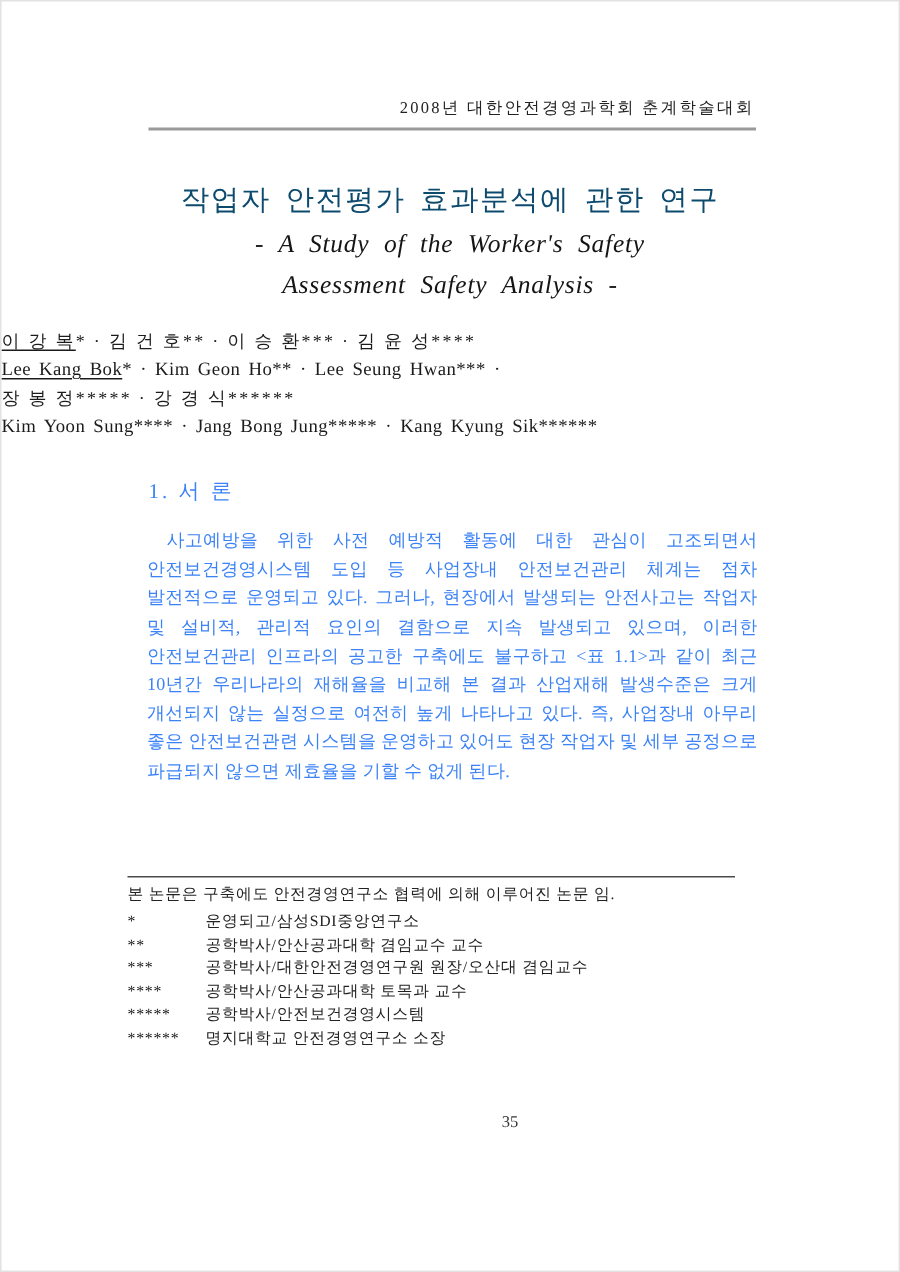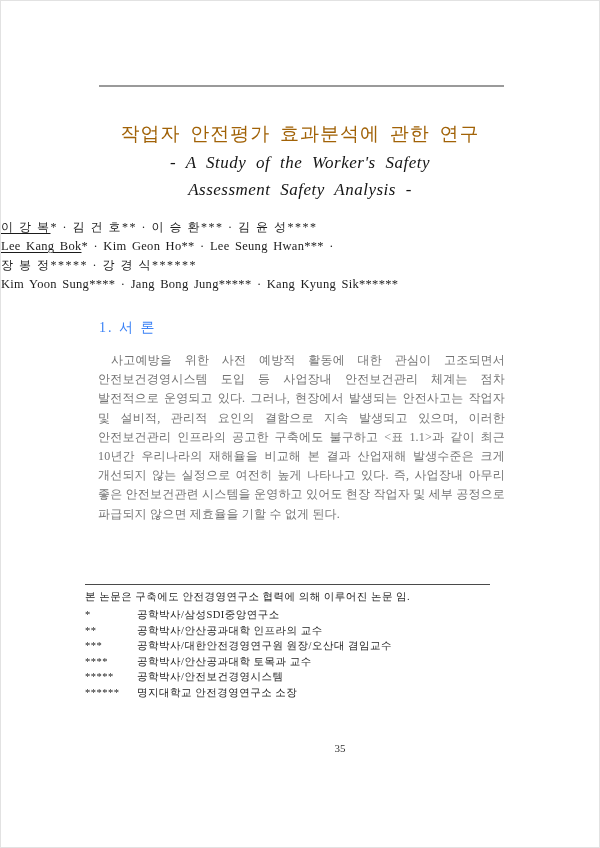--- a/index.html
+++ b/index.html
@@ -36,21 +36,21 @@
     width: 100%;
     text-align: center;
   }
   .title-ko {
     margin: 0;
     font-size: 19px;
     font-weight: 500;
     letter-spacing: 1px;
     word-spacing: 4px;
     line-height: 30px;
-    color: #a16207;
+    color: #0c4a6e;
   }
   .title-en {
     font-size: 17px;
     word-spacing: 5px;
     letter-spacing: 0.5px;
     line-height: 27px;
     color: #151515;
     font-style: italic;
   }
   .authors {
@@ -88,21 +88,21 @@
     top: 350px;
     left: 97px;
     width: 407px;
     margin: 0;
     font-size: 12px;
     line-height: 19.2px;
     text-align: justify;
     text-indent: 13px;
     letter-spacing: 0.2px;
     word-break: keep-all;
-    color: #737373;
+    color: #3b82f6;
   }
   .footnotes {
     position: absolute;
     top: 583px;
     left: 84px;
     width: 405px;
     font-size: 10.5px;
     color: #222;
   }
   .fn-rule {
@@ -135,20 +135,21 @@
     font-size: 11px;
     color: #333;
     padding-left: 40px;
   }
 </style>
 </head>
 <body>
 
 <div class="page">
 
+  <div class="header-conf">2008년  대한안전경영과학회  춘계학술대회</div>
 
   <div class="header-rule"></div>
 
   <div class="title-block">
     <h1 class="title-ko">작업자 안전평가 효과분석에 관한 연구</h1>
     <div class="title-en">- A Study of the Worker's Safety</div>
     <div class="title-en">Assessment Safety Analysis -</div>
   </div>
 
   <div class="authors">
@@ -165,25 +166,25 @@
   <h2 class="section-heading">1. 서 론</h2>
 
   <p class="body-paragraph">사고예방을 위한 사전 예방적 활동에 대한 관심이 고조되면서 안전보건경영시스템 도입 등 사업장내 안전보건관리 체계는 점차 발전적으로 운영되고 있다. 그러나, 현장에서 발생되는 안전사고는 작업자 및 설비적, 관리적 요인의 결함으로 지속 발생되고 있으며, 이러한 안전보건관리 인프라의 공고한 구축에도 불구하고 &lt;표 1.1&gt;과 같이 최근 10년간 우리나라의 재해율을 비교해 본 결과 산업재해 발생수준은 크게 개선되지 않는 실정으로 여전히 높게 나타나고 있다. 즉, 사업장내 아무리 좋은 안전보건관련 시스템을 운영하고 있어도 현장 작업자 및 세부 공정으로 파급되지 않으면 제효율을 기할 수 없게 된다.</p>
 
   <div class="footnotes">
     <div class="fn-rule"></div>
     <div class="fn-intro">본 논문은 구축에도 안전경영연구소 협력에 의해 이루어진 논문 임.</div>
 
     <div class="fn-row">
       <span class="fn-marker">*</span>
-      <span class="fn-text">공학박사/삼성SDI중앙연구소</span>
+      <span class="fn-text">운영되고/삼성SDI중앙연구소</span>
     </div>
     <div class="fn-row">
       <span class="fn-marker">**</span>
-      <span class="fn-text">공학박사/안산공과대학 인프라의 교수</span>
+      <span class="fn-text">공학박사/안산공과대학 겸임교수 교수</span>
     </div>
     <div class="fn-row">
       <span class="fn-marker">***</span>
       <span class="fn-text">공학박사/대한안전경영연구원 원장/오산대 겸임교수</span>
     </div>
     <div class="fn-row">
       <span class="fn-marker">****</span>
       <span class="fn-text">공학박사/안산공과대학 토목과 교수</span>
     </div>
     <div class="fn-row">

